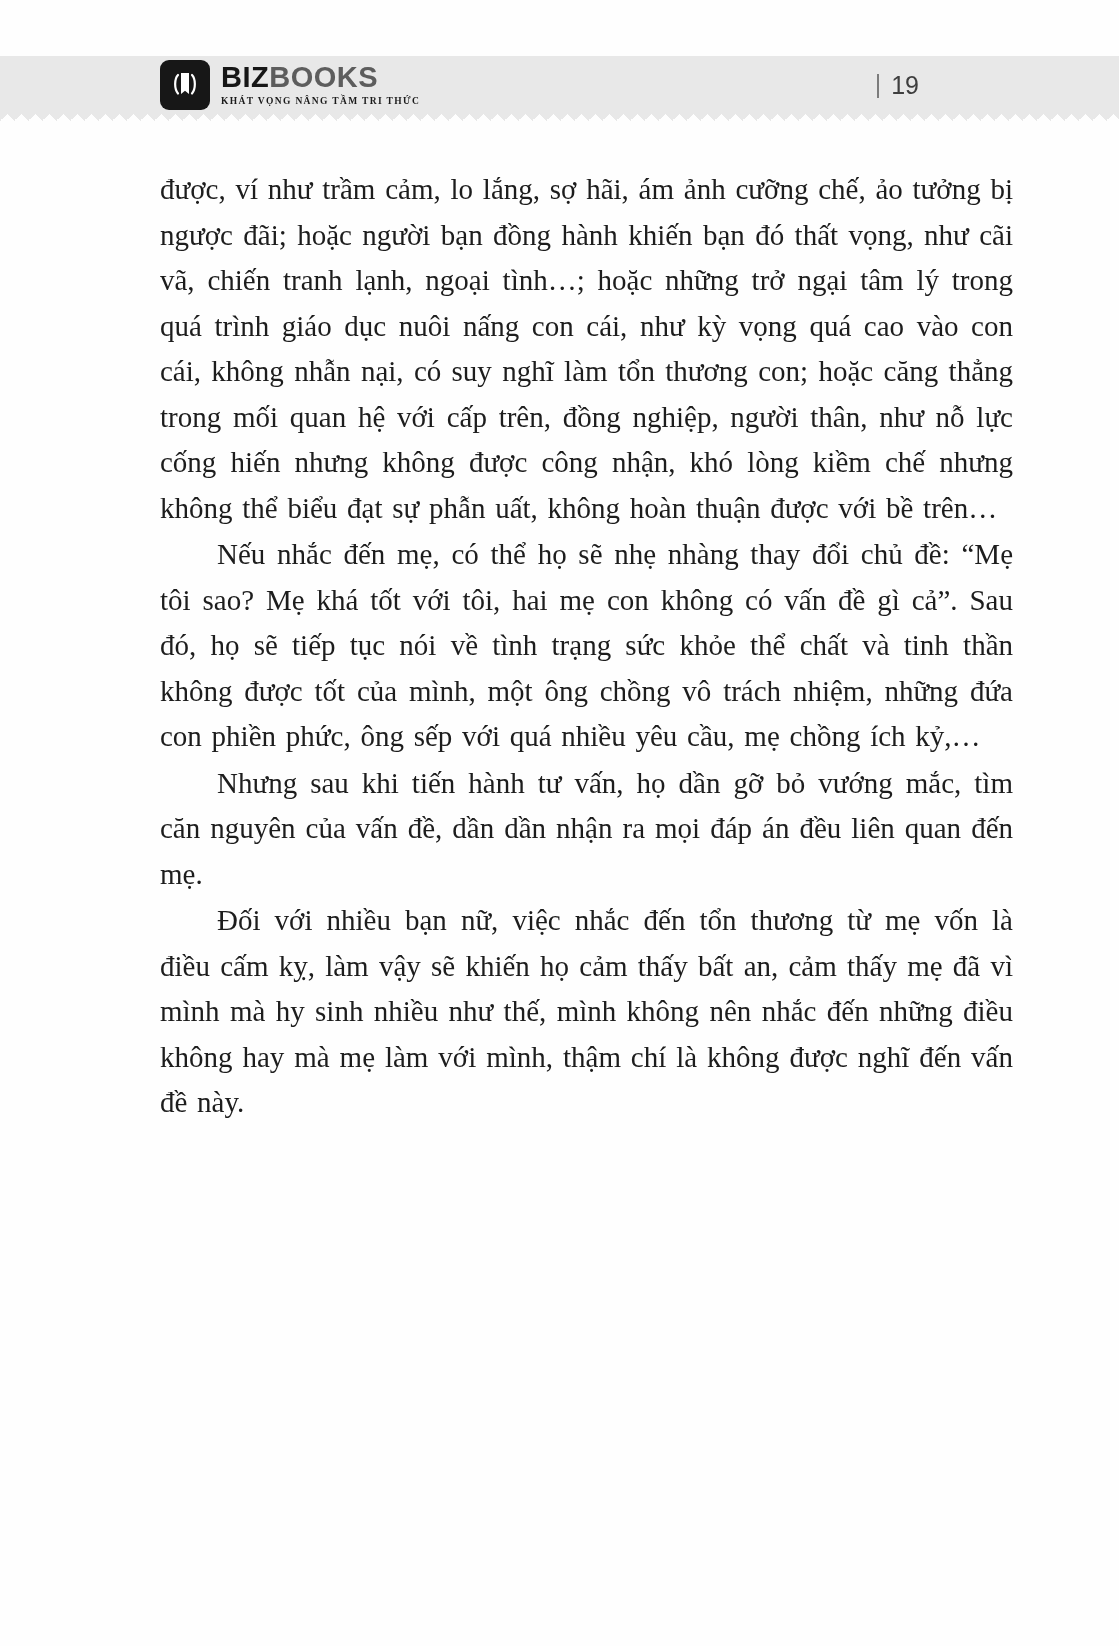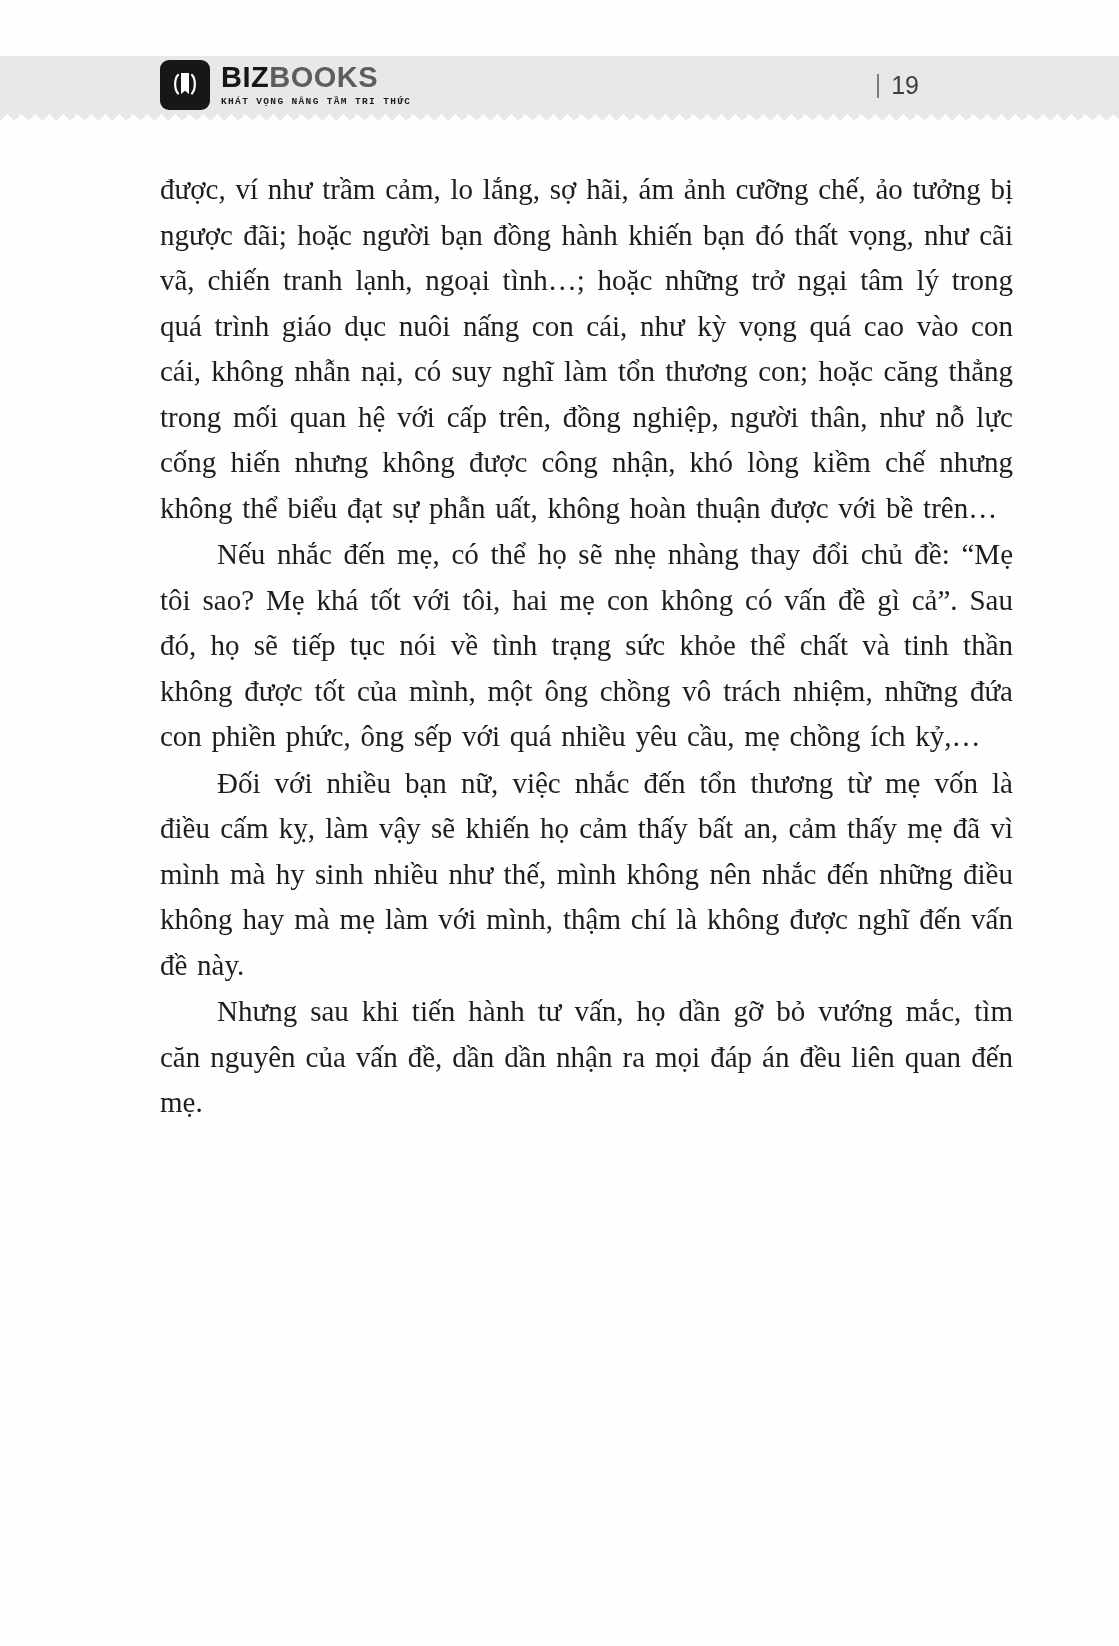--- a/index.html
+++ b/index.html
@@ -52,21 +52,21 @@
   .brand-name {
     font-family: "Liberation Sans", sans-serif;
     font-weight: 900;
     font-size: 29px;
     letter-spacing: 0.5px;
     color: #161616;
     line-height: 1;
   }
   .brand-name .books { color: #5d5d5d; }
   .brand-tagline {
-    font-family: Liberation Mono, monospace;
+    font-family: Liberation Serif, serif;
     font-weight: 700;
     font-size: 9.5px;
     letter-spacing: 1.35px;
     color: #1b1b1b;
     margin-top: 5px;
     white-space: nowrap;
   }
 
   .page-number {
     font-family: "Liberation Sans", sans-serif;
@@ -119,17 +119,17 @@
         <span class="num">19</span>
       </div>
 
     </div>
     <div class="tear-edge"></div>
   </header>
 
   <main class="content">
     <p class="first">được, ví như trầm cảm, lo lắng, sợ hãi, ám ảnh cưỡng chế, ảo tưởng bị ngược đãi; hoặc người bạn đồng hành khiến bạn đó thất vọng, như cãi vã, chiến tranh lạnh, ngoại tình…; hoặc những trở ngại tâm lý trong quá trình giáo dục nuôi nấng con cái, như kỳ vọng quá cao vào con cái, không nhẫn nại, có suy nghĩ làm tổn thương con; hoặc căng thẳng trong mối quan hệ với cấp trên, đồng nghiệp, người thân, như nỗ lực cống hiến nhưng không được công nhận, khó lòng kiềm chế nhưng không thể biểu đạt sự phẫn uất, không hoàn thuận được với bề trên…</p>
     <p>Nếu nhắc đến mẹ, có thể họ sẽ nhẹ nhàng thay đổi chủ đề: “Mẹ tôi sao? Mẹ khá tốt với tôi, hai mẹ con không có vấn đề gì cả”. Sau đó, họ sẽ tiếp tục nói về tình trạng sức khỏe thể chất và tinh thần không được tốt của mình, một ông chồng vô trách nhiệm, những đứa con phiền phức, ông sếp với quá nhiều yêu cầu, mẹ chồng ích kỷ,…</p>
+    <p>Nhưng sau khi tiến hành tư vấn, họ dần gỡ bỏ vướng mắc, tìm căn nguyên của vấn đề, dần dần nhận ra mọi đáp án đều liên quan đến mẹ.</p>
     <p>Đối với nhiều bạn nữ, việc nhắc đến tổn thương từ mẹ vốn là điều cấm kỵ, làm vậy sẽ khiến họ cảm thấy bất an, cảm thấy mẹ đã vì mình mà hy sinh nhiều như thế, mình không nên nhắc đến những điều không hay mà mẹ làm với mình, thậm chí là không được nghĩ đến vấn đề này.</p>
-    <p>Nhưng sau khi tiến hành tư vấn, họ dần gỡ bỏ vướng mắc, tìm căn nguyên của vấn đề, dần dần nhận ra mọi đáp án đều liên quan đến mẹ.</p>
   </main>
 
 </div>
 
 </body></html>

